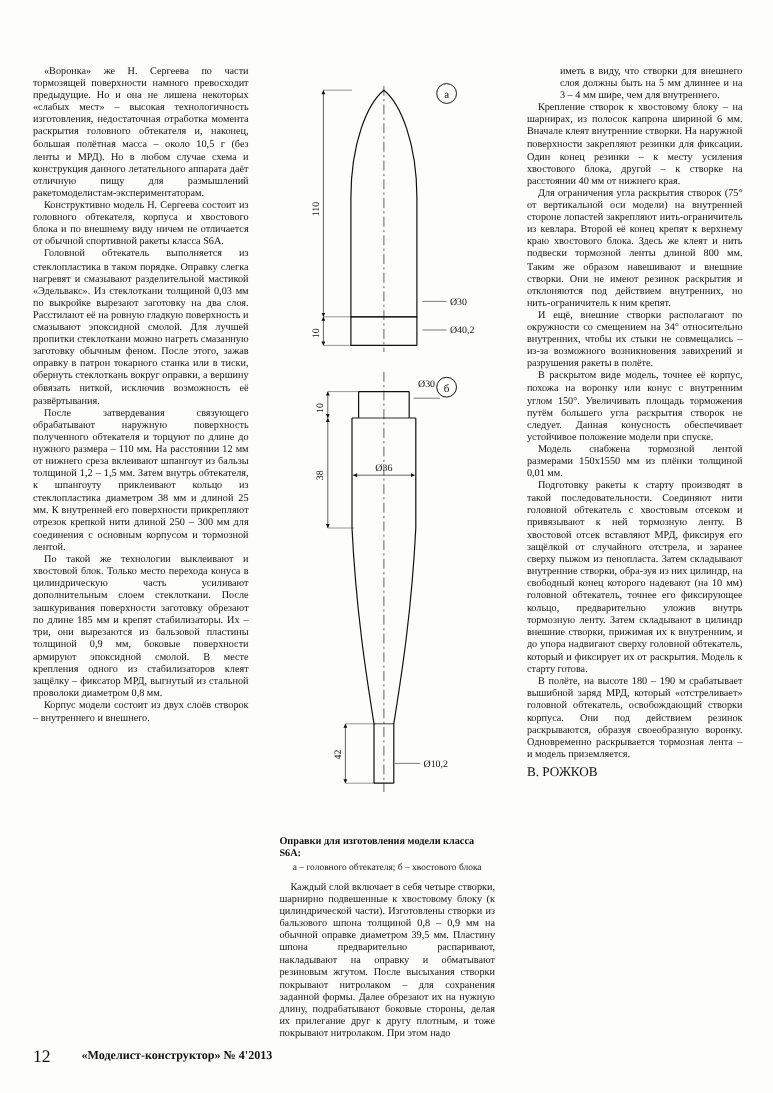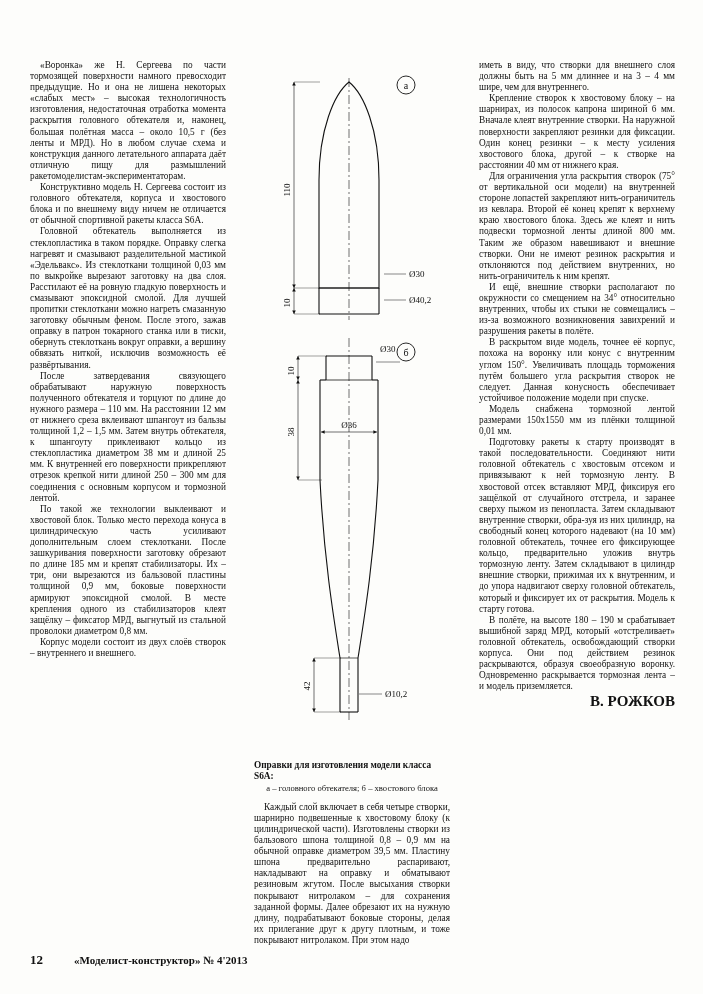--- a/index.html
+++ b/index.html
@@ -61,30 +61,29 @@
   .footer{
     position:absolute;
     left:30px;
     top:952px;
     width:645px;
     border-top:0px;
     font-size:11px;
   }
   .footer .pagenum{
     position:absolute;left:0;top:0;
-    font-weight:bold;font-size:13px;
+    font-weight:normal;font-size:16px;
   }
   .footer .issue{
     position:absolute;left:44px;top:2px;
     font-size:11px;font-weight:bold;
   }
   .signature{
-    text-align:right;
-    font-size:15px;
-    font-weight:bold;
+    font-size:12px;
+    font-weight:normal;
     margin-top:4px;
   }
   svg{display:block;}
 </style>
 </head>
 <body>
 
 <div class="page">
   <div class="page-inner">
 
@@ -103,21 +102,21 @@
         <div style="height:700px;"></div>
         <div class="figcap">
           <b>Оправки для изготовления модели класса S6A:</b>
         </div>
         <div class="figsub">а – головного обтекателя; б – хвостового блока</div>
         <div style="height:8px;"></div>
         <p>Каждый слой включает в себя четыре створки, шарнирно подвешенные к хвостовому блоку (к цилиндрической части). Изготовлены створки из бальзового шпона толщиной 0,8 – 0,9 мм на обычной оправке диаметром 39,5 мм. Пластину шпона предварительно распаривают, накладывают на оправку и обматывают резиновым жгутом. После высыхания створки покрывают нитролаком – для сохранения заданной формы. Далее обрезают их на нужную длину, подрабатывают боковые стороны, делая их прилегание друг к другу плотным, и тоже покрывают нитролаком. При этом надо</p>
       </div>
 
       <div class="col col3">
-        <p style="text-indent:0;">иметь в виду, что створки для внешнего слоя должны быть на 5 мм длиннее и на 3 – 4 мм шире, чем для внутреннего.</p>
+        <p style="text-indent:0;margin-left:30px;">иметь в виду, что створки для внешнего слоя должны быть на 5 мм длиннее и на 3 – 4 мм шире, чем для внутреннего.</p>
         <p>Крепление створок к хвостовому блоку – на шарнирах, из полосок капрона шириной 6 мм. Вначале клеят внутренние створки. На наружной поверхности закрепляют резинки для фиксации. Один конец резинки – к месту усиления хвостового блока, другой – к створке на расстоянии 40 мм от нижнего края.</p>
         <p>Для ограничения угла раскрытия створок (75° от вертикальной оси модели) на внутренней стороне лопастей закрепляют нить-ограничитель из кевлара. Второй её конец крепят к верхнему краю хвостового блока. Здесь же клеят и нить подвески тормозной ленты длиной 800 мм. Таким же образом навешивают и внешние створки. Они не имеют резинок раскрытия и отклоняются под действием внутренних, но нить-ограничитель к ним крепят.</p>
         <p>И ещё, внешние створки располагают по окружности со смещением на 34° относительно внутренних, чтобы их стыки не совмещались – из-за возможного возникновения завихрений и разрушения ракеты в полёте.</p>
         <p>В раскрытом виде модель, точнее её корпус, похожа на воронку или конус с внутренним углом 150°. Увеличивать площадь торможения путём большего угла раскрытия створок не следует. Данная конусность обеспечивает устойчивое положение модели при спуске.</p>
         <p>Модель снабжена тормозной лентой размерами 150х1550 мм из плёнки толщиной 0,01 мм.</p>
         <p>Подготовку ракеты к старту производят в такой последовательности. Соединяют нити головной обтекатель с хвостовым отсеком и привязывают к ней тормозную ленту. В хвостовой отсек вставляют МРД, фиксируя его защёлкой от случайного отстрела, и заранее сверху пыжом из пенопласта. Затем складывают внутренние створки, обра-зуя из них цилиндр, на свободный конец которого надевают (на 10 мм) головной обтекатель, точнее его фиксирующее кольцо, предварительно уложив внутрь тормозную ленту. Затем складывают в цилиндр внешние створки, прижимая их к внутренним, и до упора надвигают сверху головной обтекатель, который и фиксирует их от раскрытия. Модель к старту готова.</p>
         <p>В полёте, на высоте 180 – 190 м срабатывает вышибной заряд МРД, который «отстреливает» головной обтекатель, освобождающий створки корпуса. Они под действием резинок раскрываются, образуя своеобразную воронку. Одновременно раскрывается тормозная лента – и модель приземляется.</p>
         <div class="signature">В. РОЖКОВ</div>
       </div>
     </div>

